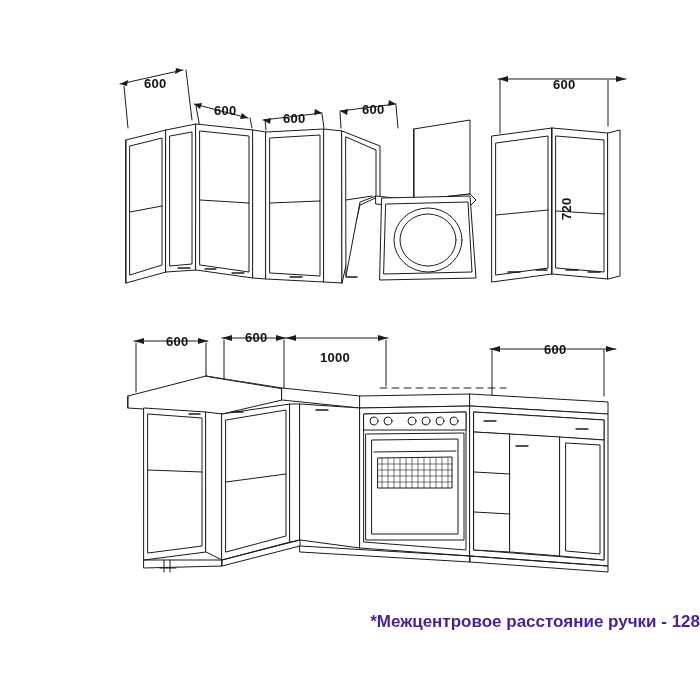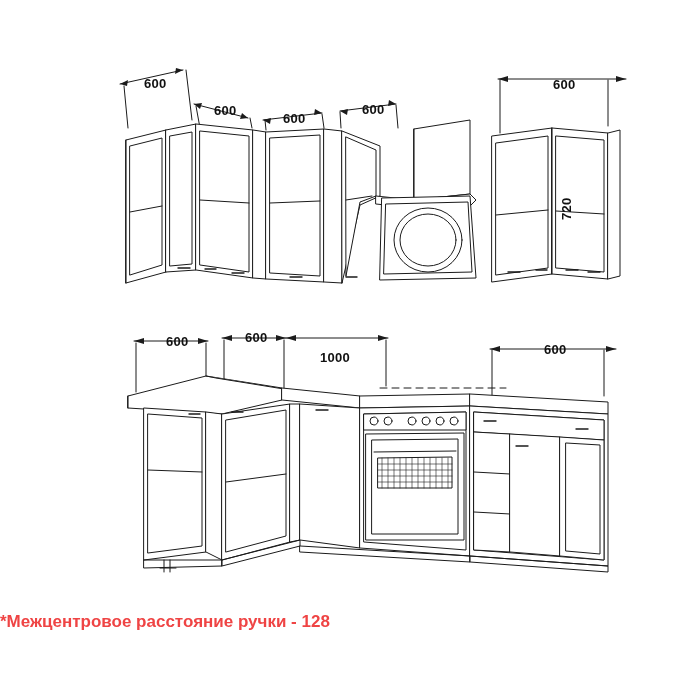--- a/index.html
+++ b/index.html
@@ -38,25 +38,25 @@
   }
   .dim-label.vertical {
     transform: rotate(-90deg);
     transform-origin: left top;
   }
   .caption {
     position: absolute;
     left: 0;
     top: 612px;
     width: 700px;
-    text-align: left;
+    text-align: right;
     font-family: "Liberation Sans", sans-serif;
     font-size: 17px;
     font-weight: 700;
-    color: #ef4444;
+    color: #4c1d95;
   }
 </style>
 </head>
 <body>
 
 <div id="stage">
 
   <svg class="drawing" viewBox="0 0 700 700">
     <g fill="none" stroke="#1b1b1b" stroke-width="1" stroke-linejoin="round" stroke-linecap="round">
 

